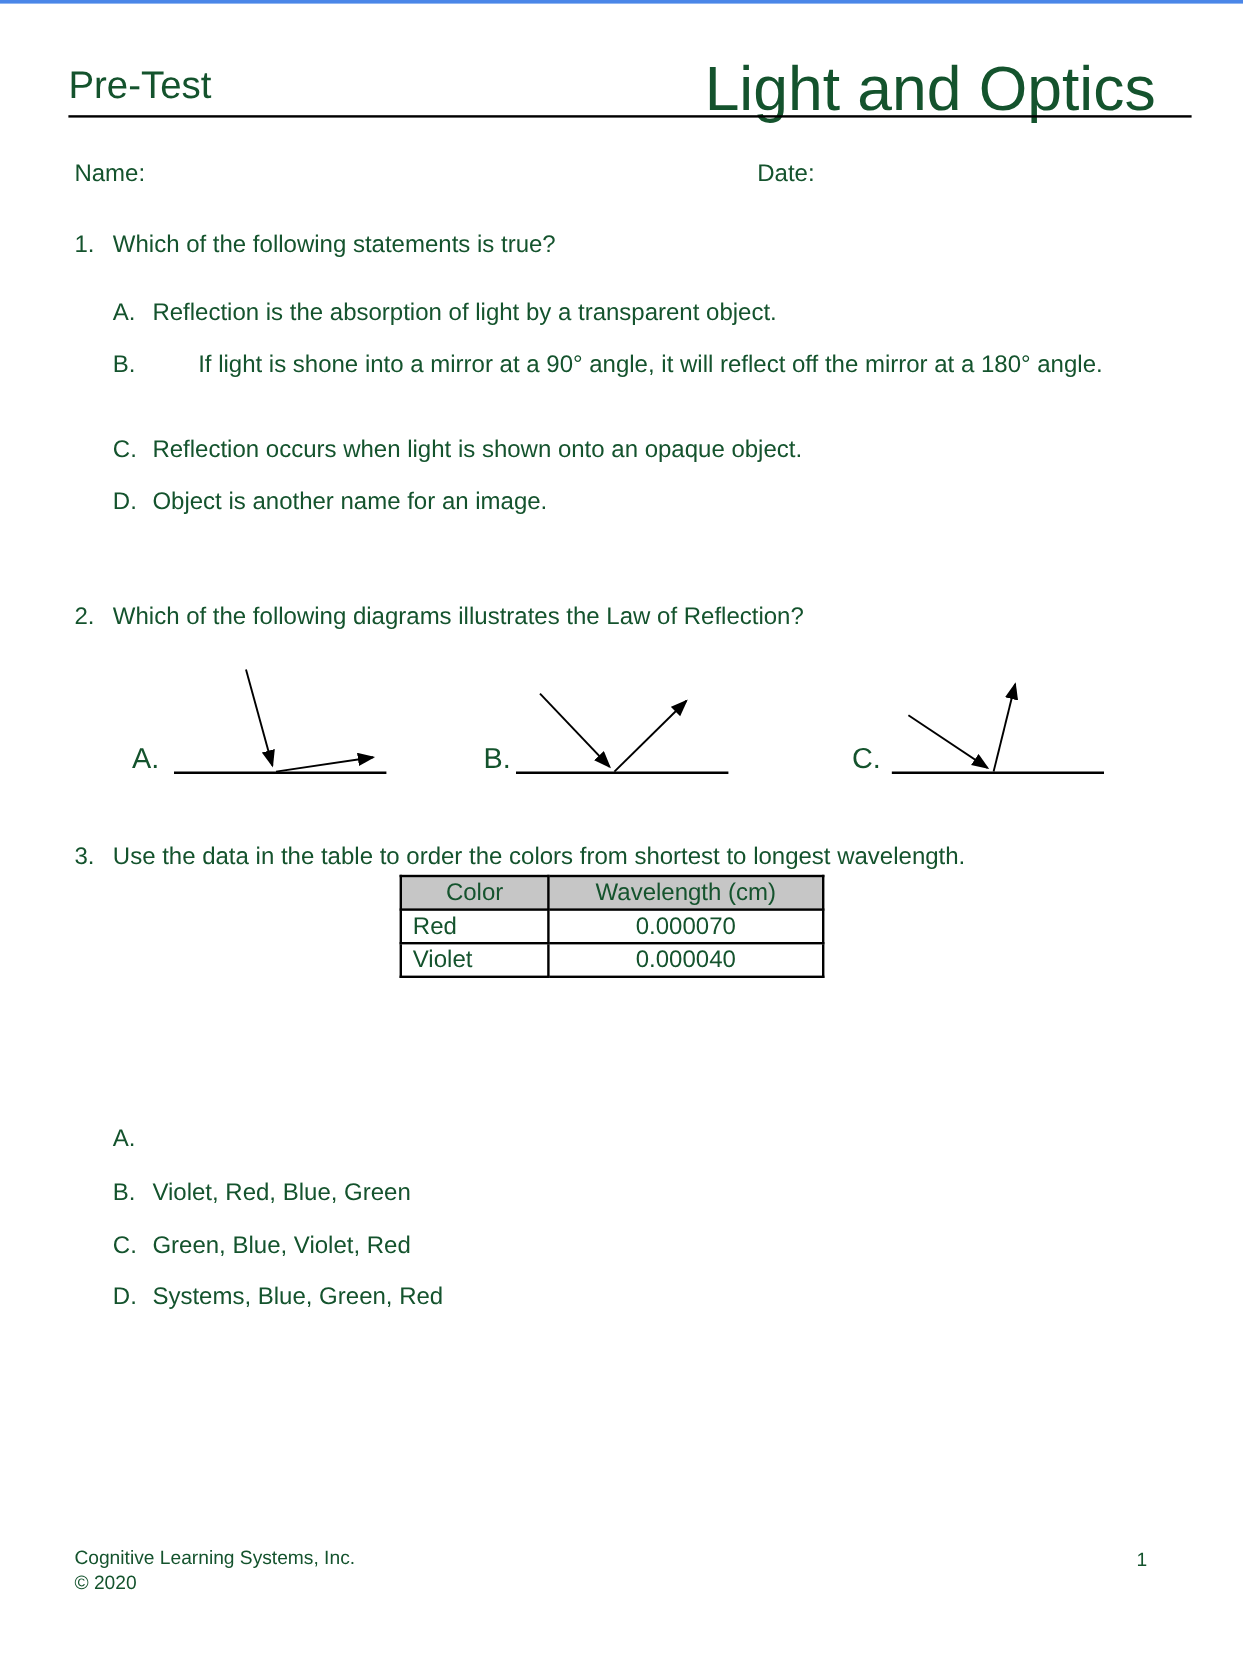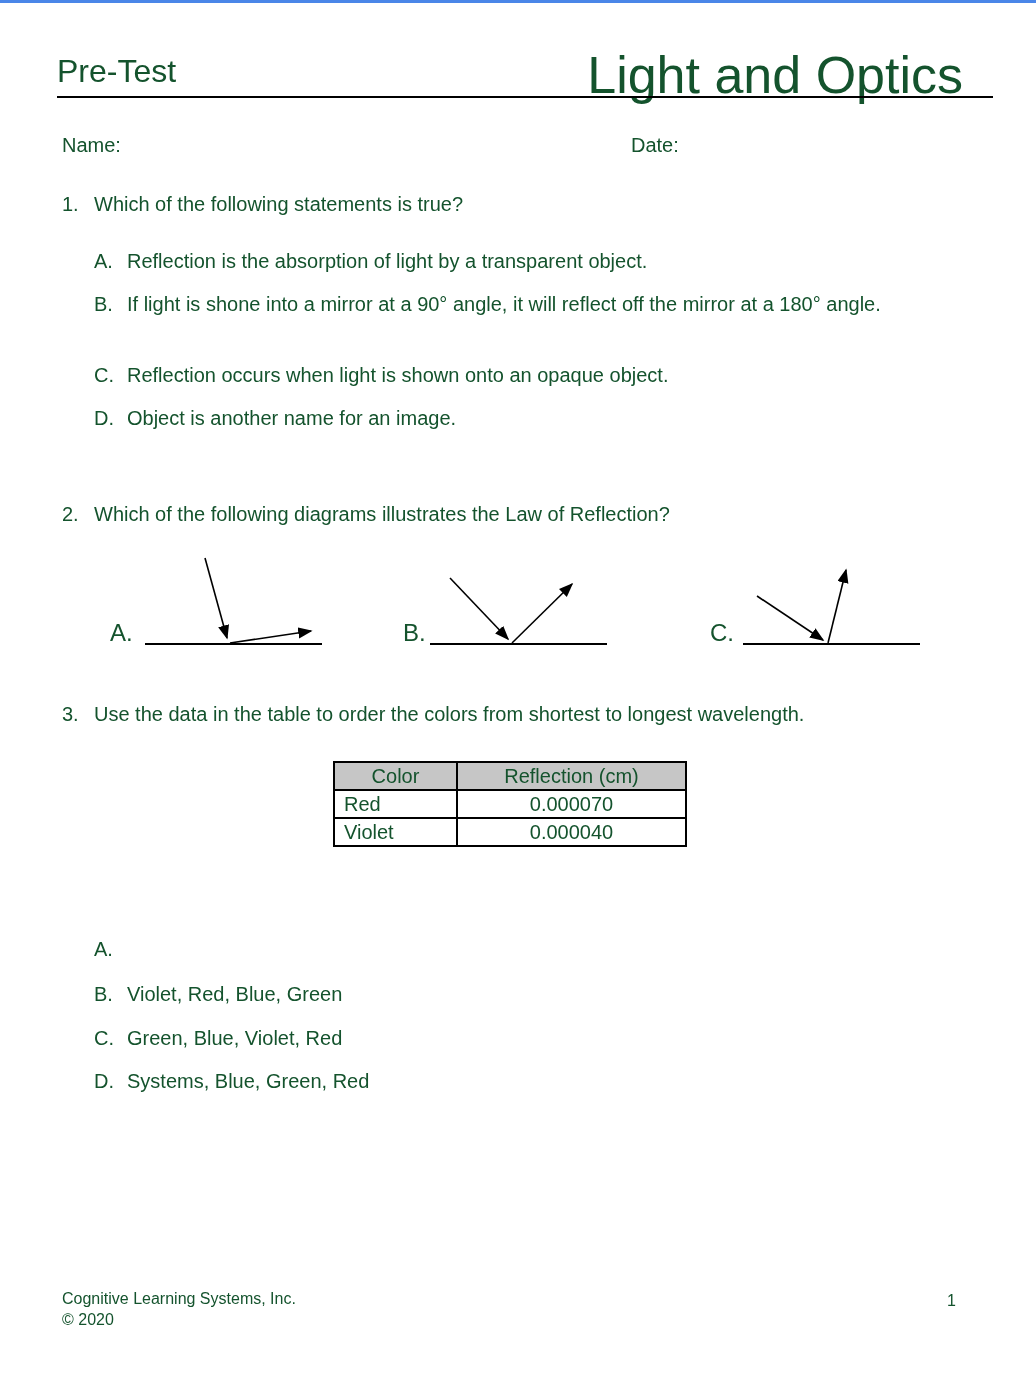--- a/index.html
+++ b/index.html
@@ -34,39 +34,39 @@
   .date-label { left:631px; top:131px;text-align:right; }
 
   .q-row { display:flex; align-items:flex-start; }
   .q-num { width:32px; flex:0 0 32px; }
   .opt-row { display:flex; align-items:flex-start; }
   .opt-letter { width:33px; flex:0 0 33px; }
 
   .q1-row { left:62px; top:190px; }
   .q1-a { left:94px; top:247px; }
   .q1-b { left:94px; top:290px; }
-  .q1-b .opt-text { width:830px; }
+  .q1-b .opt-text { width:830px;text-align:center; }
   .q1-c { left:94px; top:361px; }
   .q1-d { left:94px; top:404px; }
 
   .q2-row { left:62px; top:500px; }
   .diagram-area { left:57px; top:545px; width:936px; height:118px; }
   .diag-label { position:absolute; top:76px; font-size:24px; line-height:1; }
   .label-a { left:53px; }
   .label-b { left:346px; }
   .label-c { left:653px; }
   .diag { position:absolute; }
   .diag line { stroke:#000; }
   .svg-a { left:88px; top:5px; }
   .svg-b { left:373px; top:5px; }
   .svg-c { left:686px; top:3px; }
 
   .q3-row { left:62px; top:700px; }
   .wave-table {
-    position:absolute; left:333px; top:761px;
+    position:absolute; left:333px; top:729px;
     border-collapse:collapse;
     font-size:20px;
   }
   .wave-table th, .wave-table td {
     border:2px solid #000;
     height:28px;
     padding:0 9px;
   }
   .wave-table th {
     background:#c6c6c6;
@@ -172,21 +172,21 @@
 
   <div class="abs body-text q-row q3-row">
     <span class="q-num">3.</span>
     <span class="q-text">Use the data in the table to order the colors from shortest to longest wavelength.</span>
   </div>
 
   <table class="wave-table">
     <thead>
       <tr>
         <th class="col-color">Color</th>
-        <th class="col-wave">Reflection (cm)</th>
+        <th class="col-wave">Wavelength (cm)</th>
       </tr>
     </thead>
     <tbody>
       <tr>
         <td class="cell-color">Red</td>
         <td class="cell-wave">0.000070</td>
       </tr>
       <tr>
         <td class="cell-color">Violet</td>
         <td class="cell-wave">0.000040</td>

